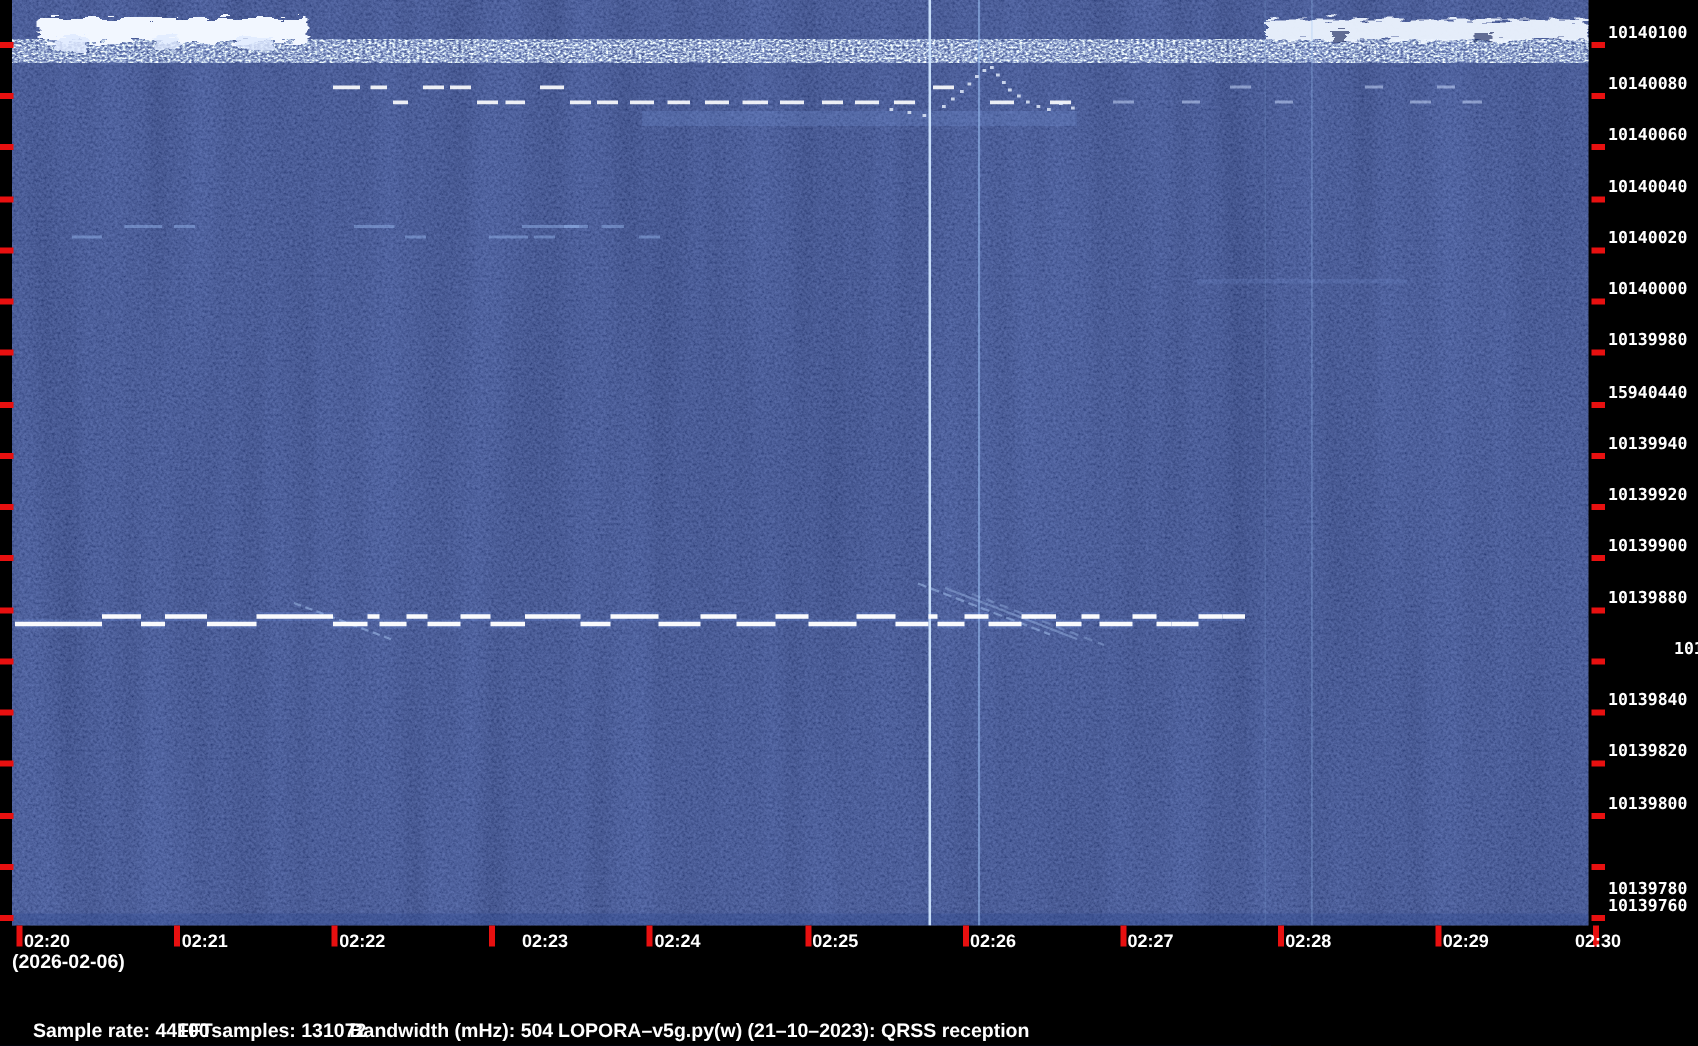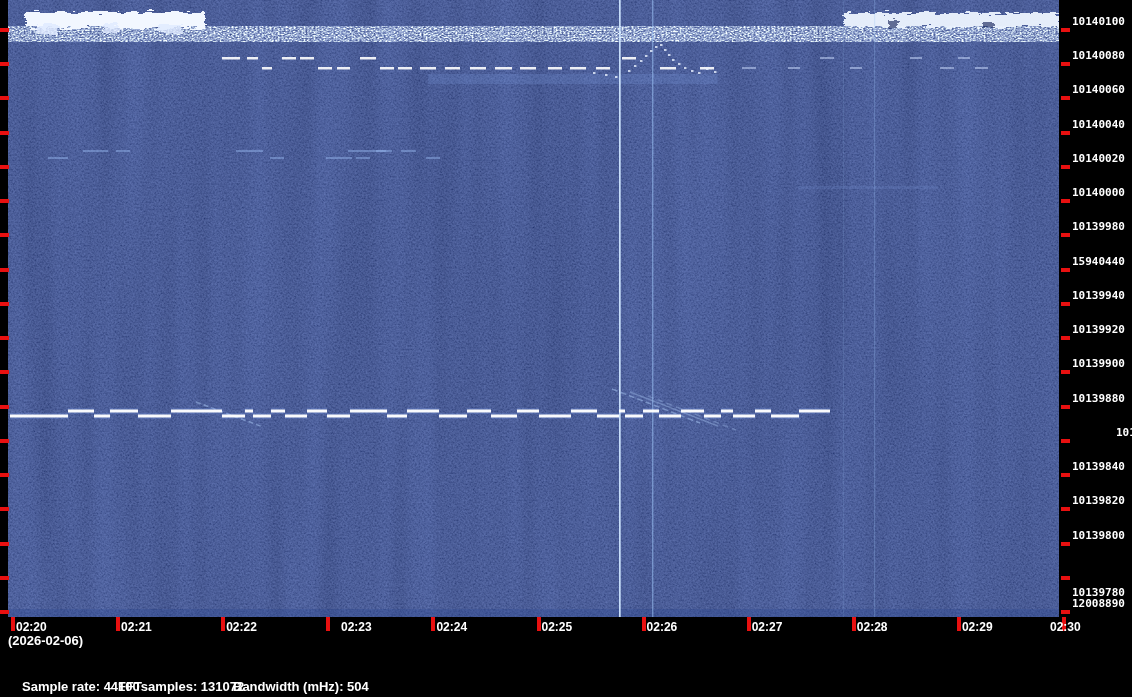--- a/index.html
+++ b/index.html
@@ -254,33 +254,33 @@
       <div class="ytick right" style="top: 473.055px;"></div>
       <div class="ylabel" style="top: 494.29px;">10139820</div>
       <div class="ytick left" style="top: 507.29px;"></div>
       <div class="ytick right" style="top: 507.29px;"></div>
       <div class="ylabel" style="top: 528.525px;">10139800</div>
       <div class="ytick left" style="top: 541.525px;"></div>
       <div class="ytick right" style="top: 541.525px;"></div>
       <div class="ylabel" style="top: 538px; margin-top: 48px;">10139780</div>
       <div class="ytick left" style="top: 575.76px;"></div>
       <div class="ytick right" style="top: 575.76px;"></div>
-      <div class="ylabel" style="top: 596.995px;">12008890</div>
+      <div class="ylabel" style="top: 596.995px;">10139760</div>
       <div class="ytick left" style="top: 609.995px;"></div>
       <div class="ytick right" style="top: 609.995px;"></div>
     </div>
   <div id="xaxis">
       <div class="xtick" style="left: 11px;"></div>
       <div class="xlabel" style="left: 16px;">02:20</div>
       <div class="xtick" style="left: 116.1px;"></div>
       <div class="xlabel" style="left: 121.1px;">02:21</div>
       <div class="xtick" style="left: 221.2px;"></div>
       <div class="xlabel" style="left: 226.2px;">02:22</div>
       <div class="xtick" style="left: 326.3px;"></div>
-      <div class="xlabel" style="left: 318px; padding-left: 23px;">02:23</div>
+      <div class="xlabel" style="left: 325px; padding-left: 23px;">02:23</div>
       <div class="xtick" style="left: 431.4px;"></div>
       <div class="xlabel" style="left: 436.4px;">02:24</div>
       <div class="xtick" style="left: 536.5px;"></div>
       <div class="xlabel" style="left: 541.5px;">02:25</div>
       <div class="xtick" style="left: 641.6px;"></div>
       <div class="xlabel" style="left: 646.6px;">02:26</div>
       <div class="xtick" style="left: 746.7px;"></div>
       <div class="xlabel" style="left: 751.7px;">02:27</div>
       <div class="xtick" style="left: 851.8px;"></div>
       <div class="xlabel" style="left: 856.8px;">02:28</div>
@@ -288,13 +288,14 @@
       <div class="xlabel" style="left: 961.9px;">02:29</div>
       <div class="xtick" style="left: 1062px;"></div>
       <div class="xlabel" style="left: 1050px;">02:30</div>
     </div>
 
   <div id="date-label">(2026-02-06)</div>
 
   <div id="samplerate-label" class="fline">Sample rate: 44100</div>
   <div id="fft-label" class="fline">FFTsamples: 131072</div>
   <div id="bandwidth-label" class="fline">Bandwidth (mHz): 504</div>
+  <div id="software-label" class="fline">LOPORA–v5g.py(w) (21–10–2023): QRSS reception</div>
 </div>
 
 </body></html>

